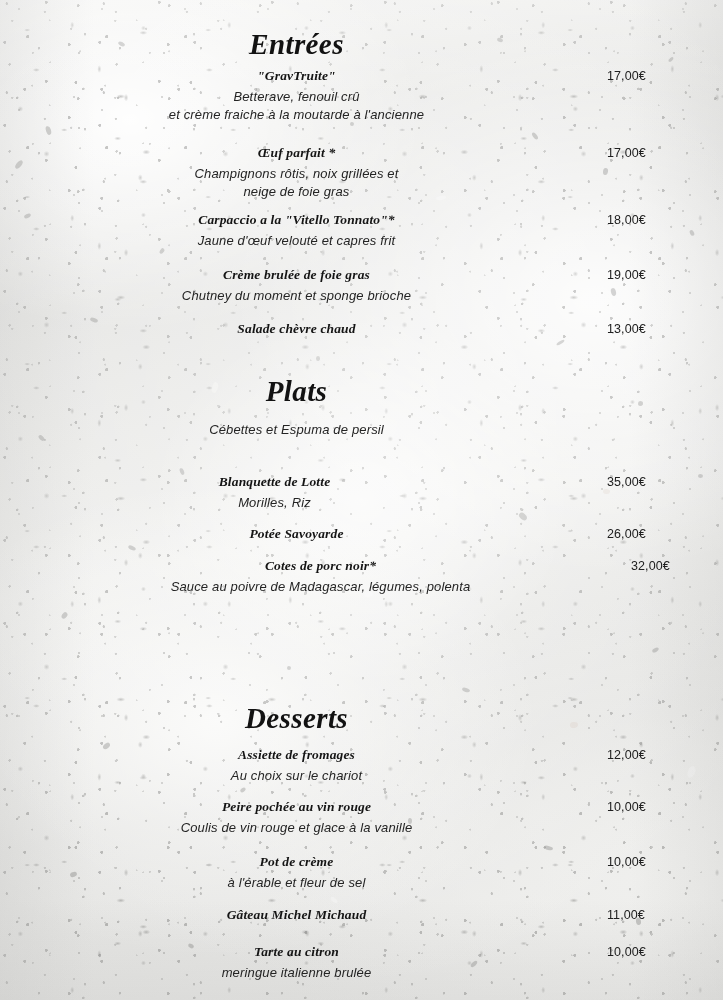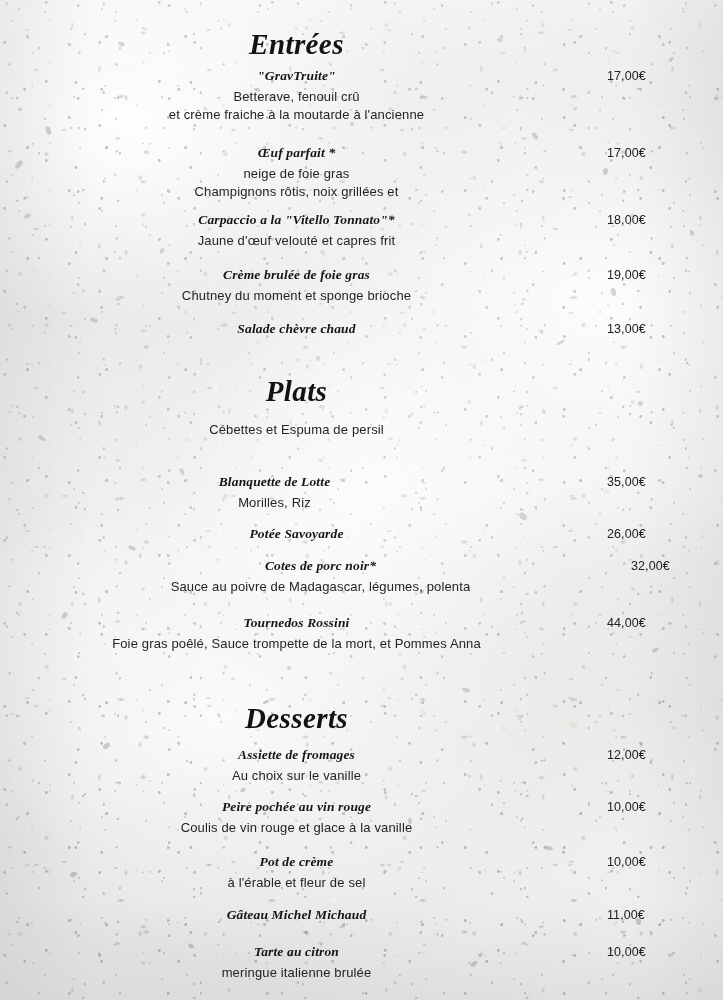--- a/index.html
+++ b/index.html
@@ -186,20 +186,21 @@
     display: block;
     text-align: center;
     font-family: "Liberation Sans", sans-serif;
     font-size: 13px;
     font-weight: 300;
     letter-spacing: 0.15px;
     color: #242424;
     line-height: 1.42;
     padding-right: 130px;
     margin-top: 3px;
+    font-style: italic;
   }
 
   .item-desc .line {
     display: block;
   }
 </style>
 </head>
 <body>
 
 <div id="menu-page">
@@ -266,22 +267,22 @@
           <span class="line">Betterave, fenouil crû</span>
           <span class="line">et crème fraiche à la moutarde à l'ancienne</span>
         </div>
       </div>
       <div class="item" style="position: absolute; left: 0px; width: 723px; top: 145px;">
         <div class="item-head">
           <span class="item-name">Œuf parfait *</span>
           <span class="item-price">17,00€</span>
         </div>
         <div class="item-desc">
+          <span class="line">Champignons rôtis, noix grillées et</span>
           <span class="line">neige de foie gras</span>
-          <span class="line">Champignons rôtis, noix grillées et</span>
         </div>
       </div>
       <div class="item" style="position: absolute; left: 0px; width: 723px; top: 212px;">
         <div class="item-head">
           <span class="item-name">Carpaccio a la "Vitello Tonnato"*</span>
           <span class="item-price">18,00€</span>
         </div>
         <div class="item-desc">
           <span class="line">Jaune d'œuf  velouté et capres frit</span>
         </div>
@@ -324,37 +325,28 @@
       </div>
       <div class="item" style="position: absolute; left: 0px; width: 723px; top: 558px; padding-left: 24px;">
         <div class="item-head">
           <span class="item-name">Cotes de porc noir*</span>
           <span class="item-price">32,00€</span>
         </div>
         <div class="item-desc">
           <span class="line">Sauce au poivre de  Madagascar, légumes, polenta</span>
         </div>
       </div>
-      <div class="item" style="position: absolute; left: 0px; width: 723px; top: 615px;">
-        <div class="item-head">
-          <span class="item-name">Tournedos Rossini</span>
-          <span class="item-price">44,00€</span>
-        </div>
-        <div class="item-desc">
-          <span class="line">Foie gras poêlé, Sauce trompette de la mort, et  Pommes Anna</span>
-        </div>
-      </div>
       <div class="section-heading" style="position: absolute; left: 0px; right: 130px; top: 702px;">Desserts</div>
       <div class="item" style="position: absolute; left: 0px; width: 723px; top: 747px;">
         <div class="item-head">
           <span class="item-name">Assiette de fromages</span>
           <span class="item-price">12,00€</span>
         </div>
         <div class="item-desc">
-          <span class="line">Au choix sur le vanille</span>
+          <span class="line">Au choix sur le chariot</span>
         </div>
       </div>
       <div class="item" style="position: absolute; left: 0px; width: 723px; top: 799px;">
         <div class="item-head">
           <span class="item-name">Peire pochée au vin rouge</span>
           <span class="item-price">10,00€</span>
         </div>
         <div class="item-desc">
           <span class="line">Coulis de vin rouge et glace à la vanille</span>
         </div>

